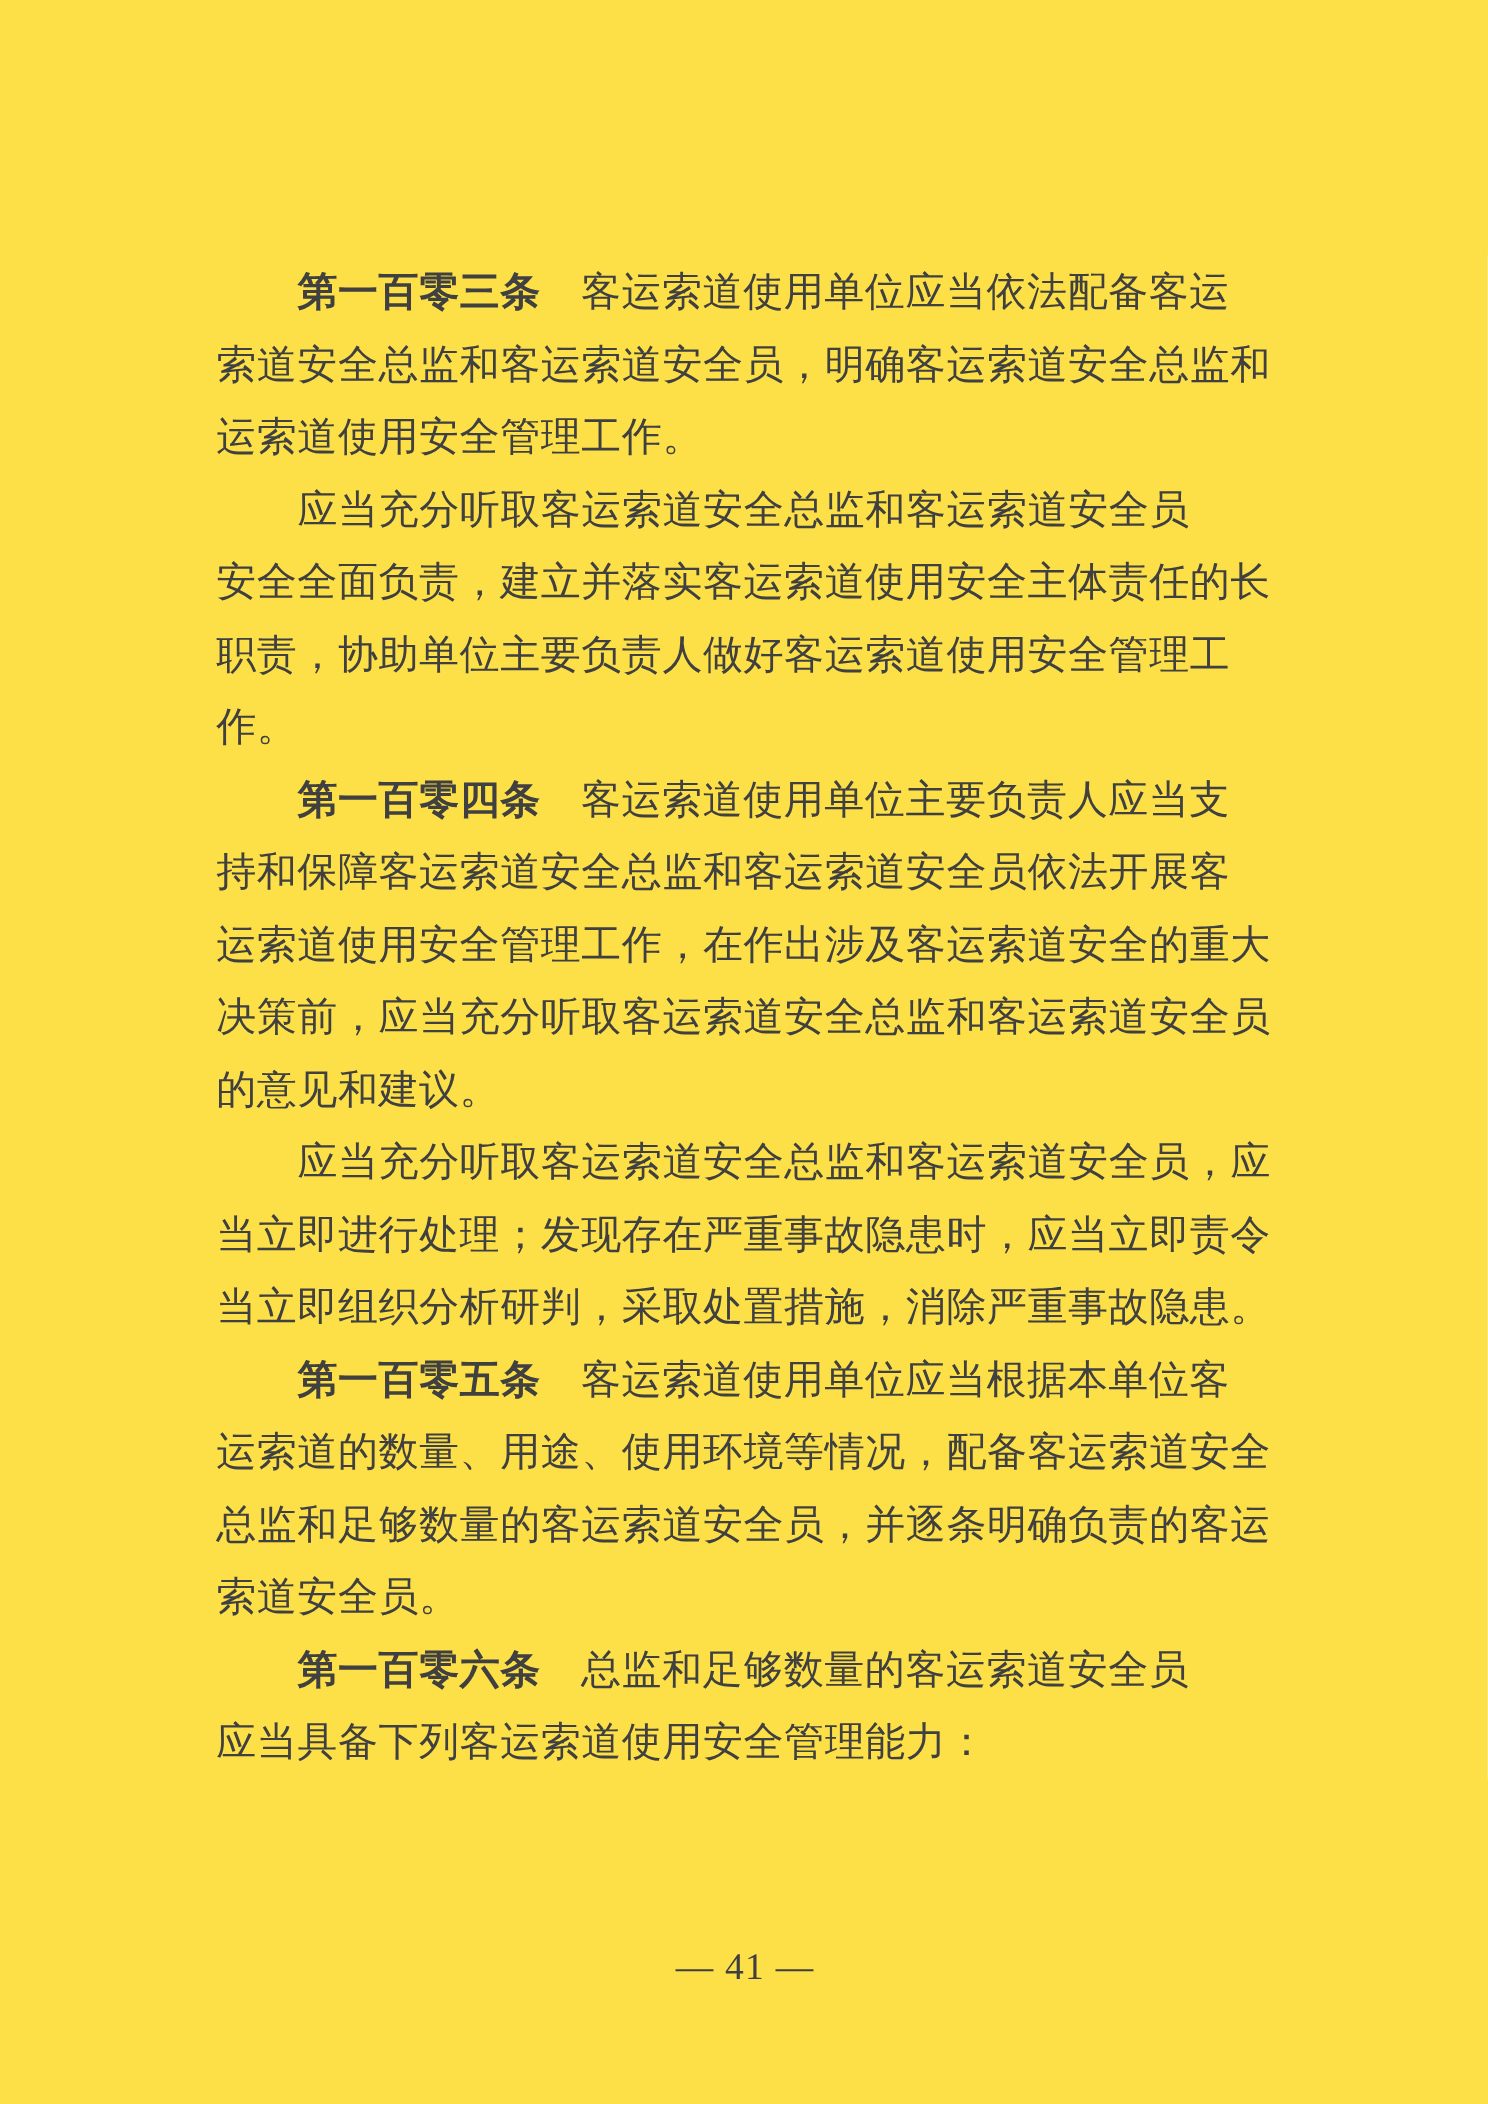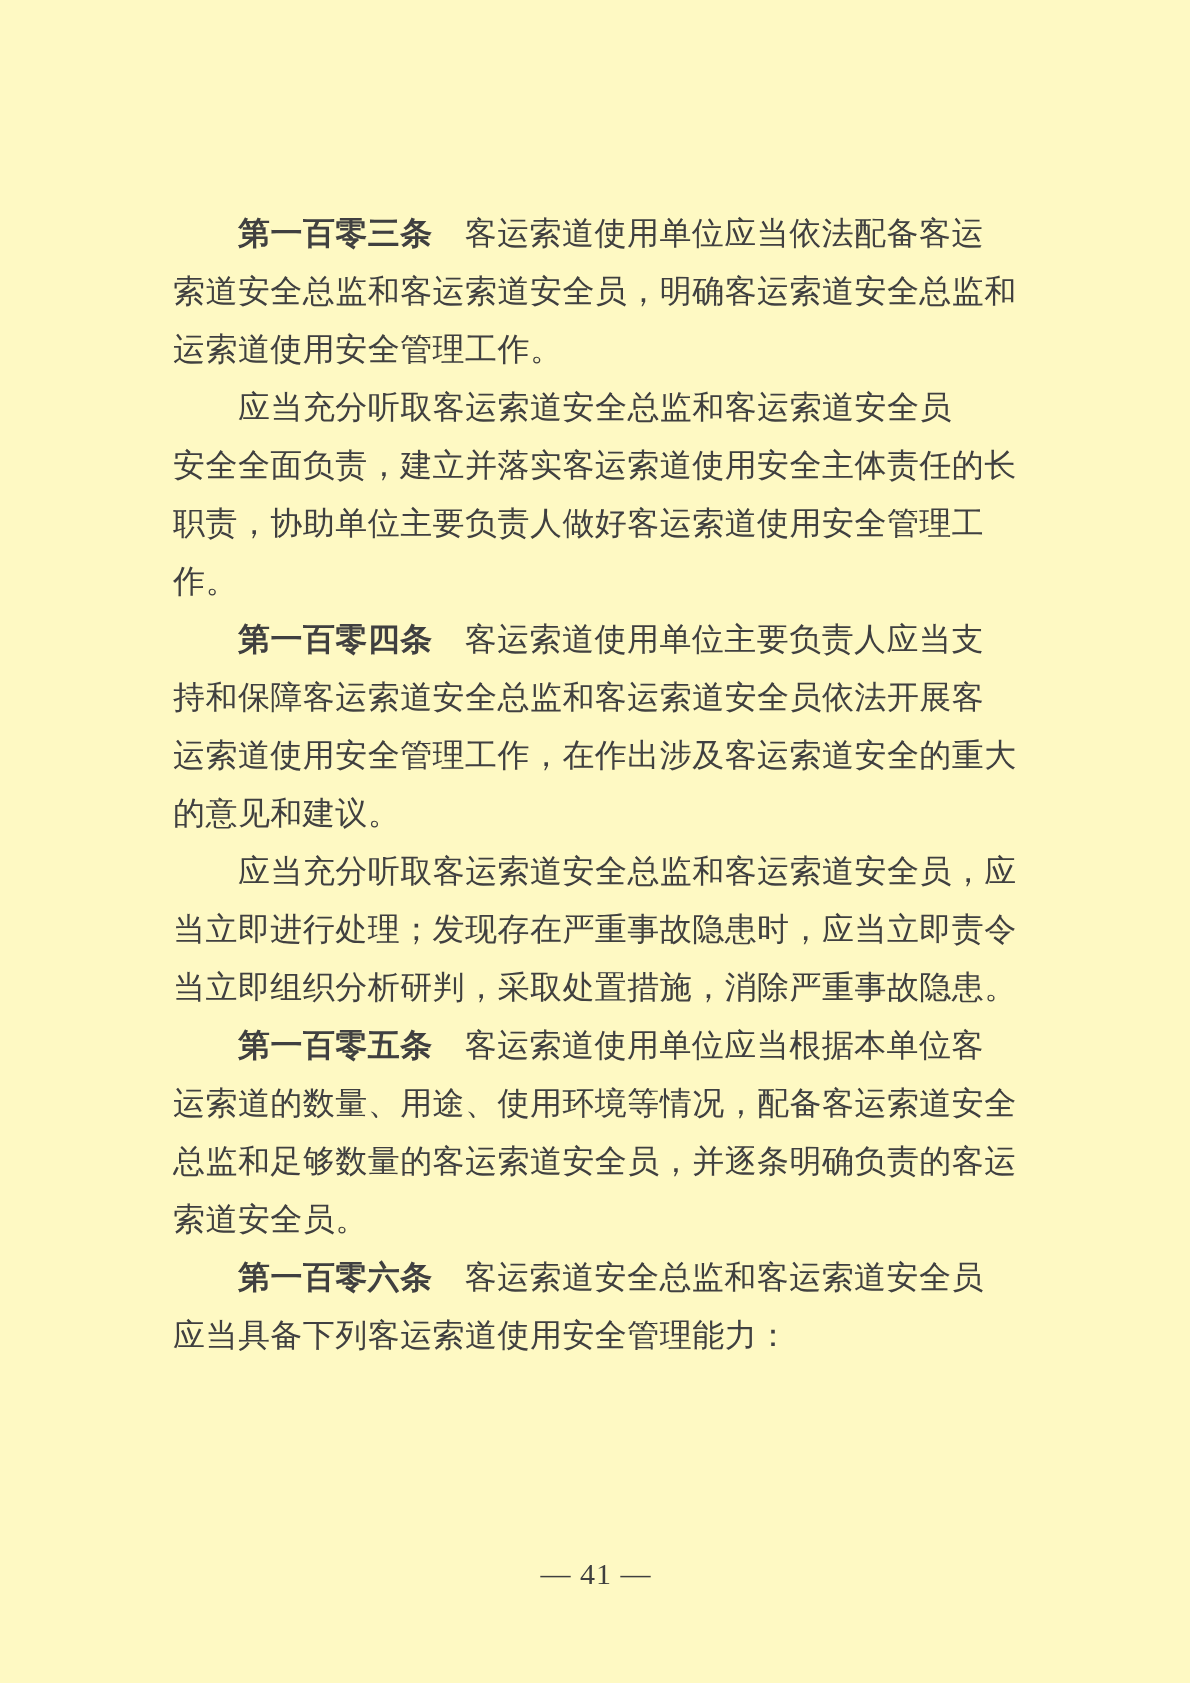--- a/index.html
+++ b/index.html
@@ -13,21 +13,21 @@
     position: relative;
     font-family: "Liberation Serif", "DejaVu Serif", serif;
     color: #404040;
     overflow: hidden;
   }
   .page {
     position: absolute;
     left: 0; top: 0;
     width: 1190px;
     height: 1683px;
-    background: #fef9c3;
+    background: #fde047;
   }
   .doc-body {
     position: absolute;
     left: 173px;
     top: 204px;
     width: 846px;
   }
   .line {
     height: 58px;
     line-height: 58px;
@@ -66,27 +66,28 @@
       <div class="line indent"><span class="head">第一百零三条</span><span class="txt">客运索道使用单位应当依法配备客运</span></div>
       <div class="line"><span class="txt">索道安全总监和客运索道安全员，明确客运索道安全总监和</span></div>
       <div class="line"><span class="txt">运索道使用安全管理工作。</span></div>
       <div class="line indent"><span class="txt">应当充分听取客运索道安全总监和客运索道安全员</span></div>
       <div class="line"><span class="txt">安全全面负责，建立并落实客运索道使用安全主体责任的长</span></div>
       <div class="line"><span class="txt">职责，协助单位主要负责人做好客运索道使用安全管理工</span></div>
       <div class="line"><span class="txt">作。</span></div>
       <div class="line indent"><span class="head">第一百零四条</span><span class="txt">客运索道使用单位主要负责人应当支</span></div>
       <div class="line"><span class="txt">持和保障客运索道安全总监和客运索道安全员依法开展客</span></div>
       <div class="line"><span class="txt">运索道使用安全管理工作，在作出涉及客运索道安全的重大</span></div>
+      <div class="line"><span class="txt">决策前，应当充分听取客运索道安全总监和客运索道安全员</span></div>
       <div class="line"><span class="txt">的意见和建议。</span></div>
       <div class="line indent"><span class="txt">应当充分听取客运索道安全总监和客运索道安全员，应</span></div>
       <div class="line"><span class="txt">当立即进行处理；发现存在严重事故隐患时，应当立即责令</span></div>
       <div class="line"><span class="txt">当立即组织分析研判，采取处置措施，消除严重事故隐患。</span></div>
       <div class="line indent"><span class="head">第一百零五条</span><span class="txt">客运索道使用单位应当根据本单位客</span></div>
       <div class="line"><span class="txt">运索道的数量、用途、使用环境等情况，配备客运索道安全</span></div>
       <div class="line"><span class="txt">总监和足够数量的客运索道安全员，并逐条明确负责的客运</span></div>
       <div class="line"><span class="txt">索道安全员。</span></div>
-      <div class="line indent"><span class="head">第一百零六条</span><span class="txt">客运索道安全总监和客运索道安全员</span></div>
+      <div class="line indent"><span class="head">第一百零六条</span><span class="txt">总监和足够数量的客运索道安全员</span></div>
       <div class="line"><span class="txt">应当具备下列客运索道使用安全管理能力：</span></div>
     </main>
   <footer class="page-footer">
     <span>— 41 —</span>
   </footer>
 </div>
 
 </body></html>

